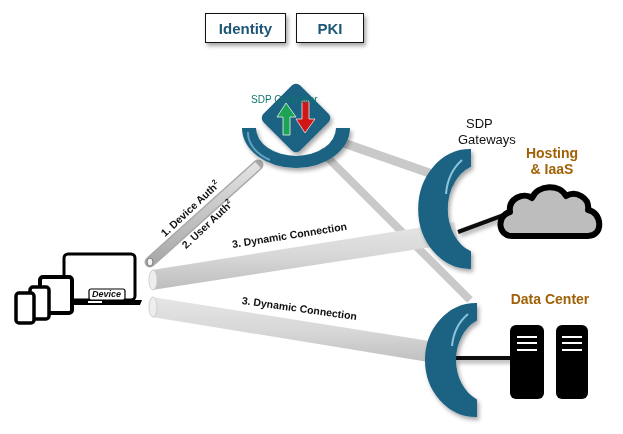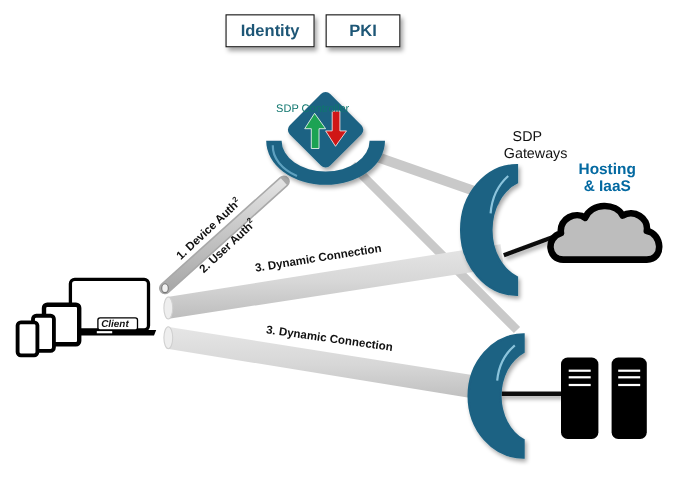--- a/index.html
+++ b/index.html
@@ -6,21 +6,21 @@
   body { width: 623px; height: 434px; position: relative; overflow: hidden; font-family: "Liberation Sans", "DejaVu Sans", sans-serif; }
   .box {
     position: absolute; top: 13px; height: 30px; border: 1.5px solid #111;
     background: #fff; box-shadow: 2px 3px 4px rgba(0,0,0,0.35);
     display: flex; align-items: center; justify-content: center;
     color: #1d5676; font-weight: bold; font-size: 15px; box-sizing: border-box;
   }
   #box-identity { left: 205px; width: 81px; }
   #box-pki { left: 296px; width: 68px; }
   .label { position: absolute; font-size: 13px; color: #111; white-space: nowrap; }
-  .label-blue { position: absolute; font-size: 14px; color: #0369a1; font-weight: bold; text-align: center; line-height: 16px; }
+  .label-blue { position: absolute; font-size: 14px; color: #a16207; font-weight: bold; text-align: center; line-height: 16px; }
   .conn-label { position: absolute; font-size: 10.5px; font-weight: bold; color: #111; white-space: nowrap; transform-origin: left center; }
   svg { position: absolute; left: 0; top: 0; }
 </style>
 </head>
 <body>
 
 <svg width="623" height="434" viewBox="0 0 623 434">
   <defs>
     <linearGradient id="pipeGrad" x1="0" y1="0" x2="0" y2="1">
       <stop offset="0" stop-color="#e6e6e6"></stop>
@@ -125,23 +125,24 @@
 
 <div class="label" style="left:466px; top:116px; width:40px;">SDP</div>
 <div class="label" style="left:458px; top:132px;">Gateways</div>
 
 <div class="label-blue" style="left:520px; top:145px; width:64px;">
   <div>Hosting</div>
   <div>&amp; IaaS</div>
 </div>
 
 <div class="label-blue" style="left:505px; top:291px; width:90px;">
+  <div>Data Center</div>
 </div>
 
-<div class="label" style="left:92px; top:289px; font-size:9px; font-weight:bold; font-style:italic;">Client</div>
+<div class="label" style="left:92px; top:289px; font-size:9px; font-weight:bold; font-style:italic;">Device</div>
 
 <div class="conn-label" style="left:162px; top:228px; transform: rotate(-43deg);">
   <span>1. Device Auth</span><sup style="font-size:7px;">2</sup>
 </div>
 <div class="conn-label" style="left:183px; top:240px; transform: rotate(-43deg);">
   <span>2. User Auth</span><sup style="font-size:7px;">2</sup>
 </div>
 
 <div class="conn-label" style="left:232px; top:238px; transform: rotate(-9deg);">3. Dynamic Connection</div>
 <div class="conn-label" style="left:242px; top:294px; transform: rotate(8deg);">3. Dynamic Connection</div>

